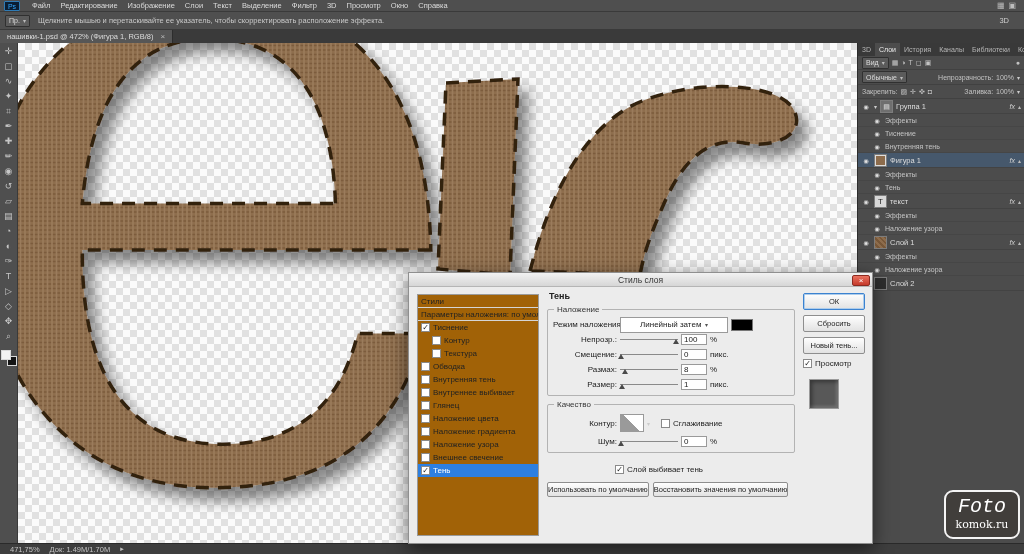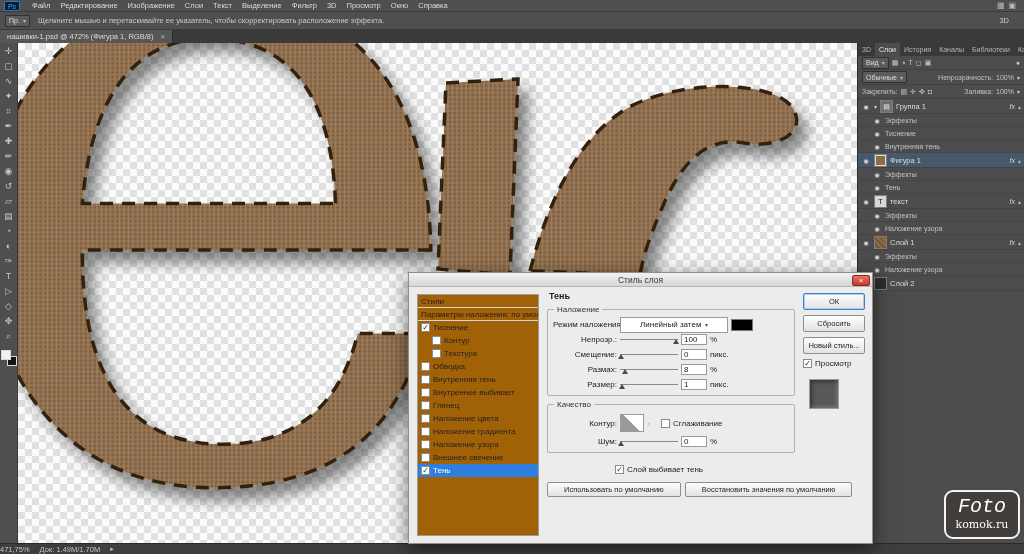--- a/index.html
+++ b/index.html
@@ -62,21 +62,21 @@
   .t-fabric { background:repeating-linear-gradient(45deg,#8d6c4c 0 2px,#775738 2px 4px); }
   .t-dark { background:#2e2e2e; }
   .t-group { background:#6f6f6f; color:#ddd; font-size:7px; }
   .lname { flex:1; font-size:7.5px; color:#ddd; white-space:nowrap; overflow:hidden; }
   .fxb { font-size:7px; font-style:italic; color:#d0d0d0; flex:none; }
   .fxcaret { font-size:6px; color:#bbb; flex:none; }
   .erow { height:13px; display:flex; align-items:center; gap:3px; padding:0 3px 0 14px; border-bottom:1px solid #464646; }
   .ename { font-size:7px; color:#c4c4c4; white-space:nowrap; }
 
   
-  .statusbar { height:11px; background:#3e3e3e; border-top:1px solid #2a2a2a; display:flex; align-items:center; gap:10px; padding:0 0; }
+  .statusbar { height:11px; background:#3e3e3e; border-top:1px solid #2a2a2a; display:flex; align-items:center; gap:10px; padding:0 10px; }
   .status-item { font-size:7.5px; color:#c3c3c3; white-space:nowrap; }
   .status-arrow { font-size:7px; color:#c3c3c3; }
 
   
   .dialog { position:absolute; left:408px; top:272px; width:465px; height:272px; background:#ececec; border:1px solid #8f8f8f; box-shadow:0 5px 18px rgba(0,0,0,.55); z-index:50; }
   .dlg-title { position:relative; height:14px; background:linear-gradient(#f2f2f2,#d6d6d6); border-bottom:1px solid #b5b5b5; text-align:center; font-size:8.5px; line-height:15px; color:#333; }
   .dlg-close { position:absolute; right:2px; top:2px; width:18px; height:11px; background:linear-gradient(#ea7260,#c53a2b); border:1px solid #8c2a20; border-radius:2px; color:#fff; font-size:8px; line-height:9px; text-align:center; }
   .dlg-body { position:relative; height:255px; }
 
   .styles-list { position:absolute; left:8px; top:7px; width:122px; height:242px; background:#a16207; border:1px solid #9a9a9a; overflow:hidden; }
@@ -99,21 +99,21 @@
   .unit { font-size:8px; color:#222; }
   .track { position:relative; width:58px; height:9px; flex:none; }
   .track::before { content:""; position:absolute; left:0; right:0; top:4px; height:1px; background:#8a8a8a; }
   .sthumb { position:absolute; top:4px; width:0; height:0; border-left:3px solid transparent; border-right:3px solid transparent; border-bottom:5px solid #4a4a4a; transform:translateX(-3px); }
   .dd { height:16px; background:#fff; border:1px solid #9a9a9a; display:inline-flex; align-items:center; gap:3px; padding:0 19px; font-size:8px; color:#222; white-space:nowrap; }
   .dd .caret { font-size:6px; color:#555; }
   .black-swatch { width:22px; height:12px; background:#000; border:1px solid #777; flex:none; }
   .dial { position:relative; width:16px; height:16px; border-radius:50%; background:radial-gradient(circle at 35% 35%, #ffffff, #d8d8d8); border:1px solid #8a8a8a; flex:none; }
   .dial-line { position:absolute; left:50%; top:50%; width:7px; height:1px; background:#222; transform-origin:0 50%; }
   .contour-thumb { width:24px; height:18px; border:1px solid #9a9a9a; background:linear-gradient(45deg,#9a9a9a 49%,#fff 50%); flex:none; }
-  .dlg-btn { background:linear-gradient(#fefefe,#e2e2e2); border:1px solid #8e8e8e; border-radius:2px; font-size:7.5px; color:#222; text-align:center; padding:2px 16px; white-space:nowrap; }
+  .dlg-btn { background:linear-gradient(#fefefe,#e2e2e2); border:1px solid #8e8e8e; border-radius:2px; font-size:7.5px; color:#222; text-align:center; padding:2px 0; white-space:nowrap; }
   .bottom-btns { display:flex; gap:4px; margin-top:5px; }
 
   .dlg-right { position:absolute; left:394px; top:6px; width:64px; display:flex; flex-direction:column; gap:5px; }
   .dlg-right .dlg-btn { width:62px; padding:3px 0; }
   .dlg-btn.primary { border:1px solid #3b82d0; box-shadow:0 0 0 1px #aecdeb inset; }
   .preview-row { display:flex; align-items:center; gap:3px; font-size:8px; color:#222; }
   .preview-swatch { width:30px; height:30px; margin:6px auto 0 6px; background:#585858; border:1px solid #9a9a9a; box-shadow:inset 2px 2px 4px rgba(0,0,0,.4), inset -2px -2px 3px rgba(255,255,255,.18); }
 
   
   .watermark { position:absolute; right:4px; bottom:15px; width:76px; padding:4px 6px 6px; border:2px solid #f4f4f4; border-radius:9px; background:rgba(46,38,30,.35); color:#fff; text-align:center; z-index:60; }
@@ -485,21 +485,21 @@
 
         <div class="bottom-btns">
           <span class="dlg-btn">Использовать по умолчанию</span>
           <span class="dlg-btn">Восстановить значения по умолчанию</span>
         </div>
       </div>
 
       <div class="dlg-right">
         <span class="dlg-btn primary">ОК</span>
         <span class="dlg-btn">Сбросить</span>
-        <span class="dlg-btn">Новый стиль...</span>
+        <span class="dlg-btn">Новый тень...</span>
         <span class="preview-row">
           <span class="cb checked"></span>
           <span>Просмотр</span>
         </span>
         <span class="preview-swatch"></span>
       </div>
 
     </div>
   </div>
 

